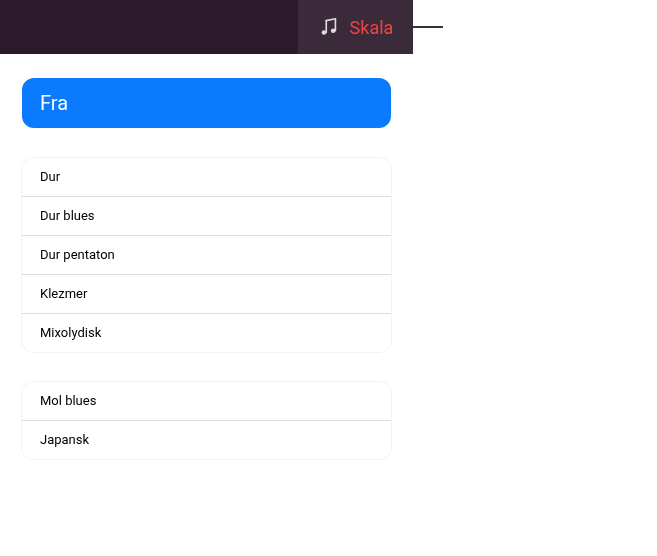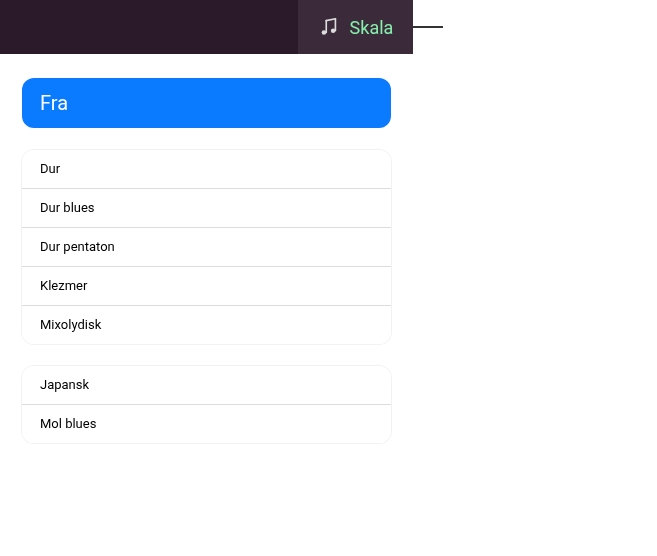--- a/index.html
+++ b/index.html
@@ -28,21 +28,21 @@
       position: absolute;
       right: 0;
       top: 0;
       height: 54px;
       width: 115px;
       background: #3a2a3a;
       display: flex;
       align-items: center;
       justify-content: center;
       gap: 10px;
-      color: #86efac;
+      color: #ef4444;
       font-size: 18px;
       font-weight: 400;
       cursor: pointer;
     }
 
     .scale-button .icon {
       display: inline-flex;
       align-items: center;
     }
 
@@ -60,21 +60,21 @@
       background: #333;
     }
 
     .panel {
       width: 413px;
       padding: 24px 22px 0 22px;
       background: #ffffff;
     }
 
     .section {
-      margin-bottom: 22px;
+      margin-bottom: 30px;
     }
 
     .selected-row {
       background: #0a7aff;
       color: #ffffff;
       font-size: 20px;
       font-weight: 400;
       padding: 13px 18px;
       border-radius: 12px;
       cursor: pointer;
@@ -145,21 +145,21 @@
       </div>
       <div class="row">
         <span>Mixolydisk</span>
       </div>
     </div>
   </div>
 
   <div class="section">
     <div class="group">
       <div class="row">
-        <span>Japansk</span>
+        <span>Mol blues</span>
       </div>
       <div class="row">
-        <span>Mol blues</span>
+        <span>Japansk</span>
       </div>
     </div>
   </div>
 
 </div>
 
 </body></html>

